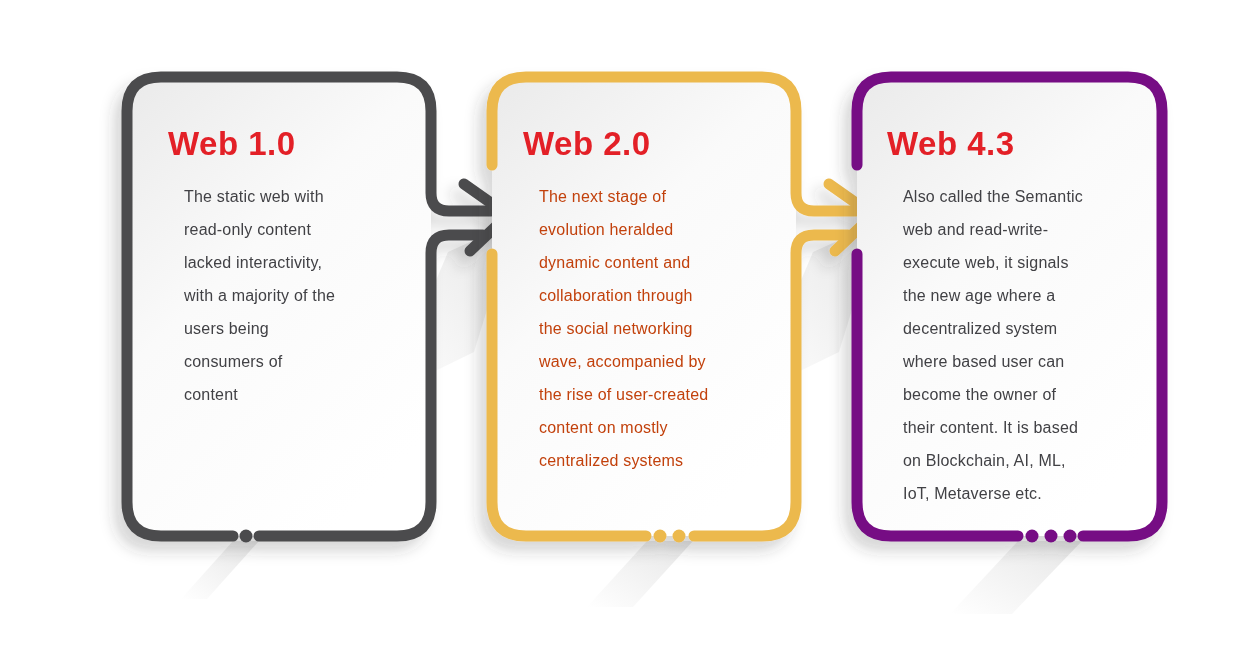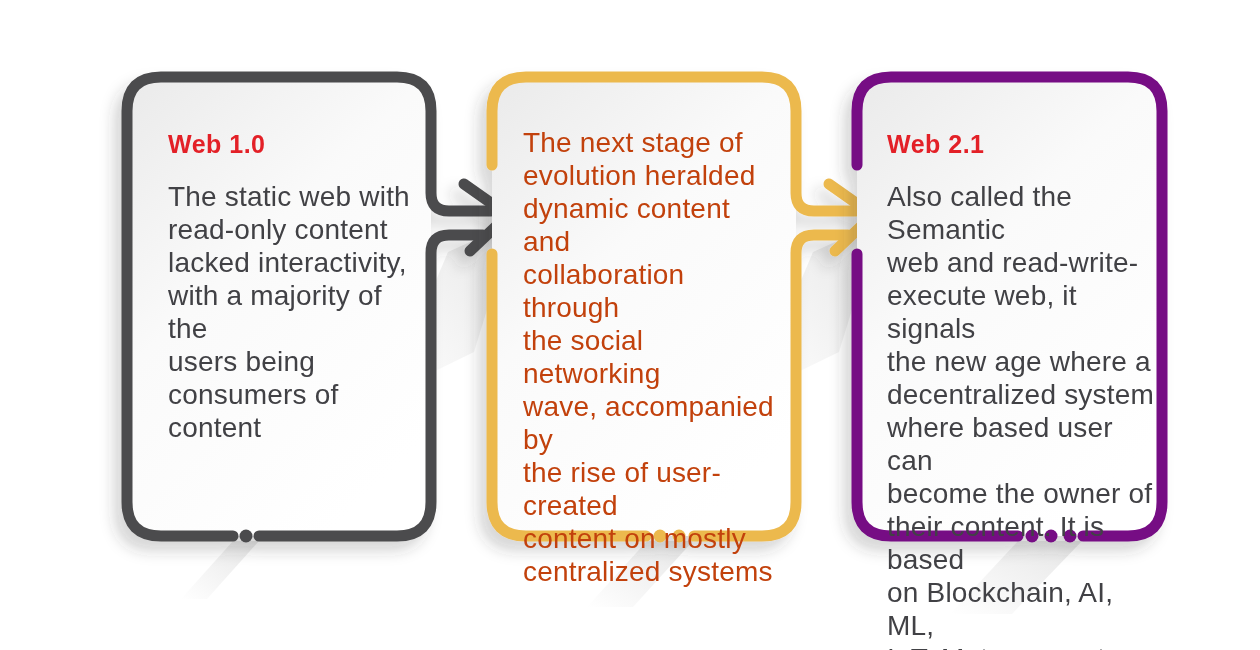--- a/index.html
+++ b/index.html
@@ -24,28 +24,28 @@
   .card-text {
     position: absolute;
     top: 126px;
     z-index: 2;
   }
   .card-text.c1 { left: 168px; width: 252px; }
   .card-text.c2 { left: 523px; width: 262px; }
   .card-text.c3 { left: 887px; width: 268px; }
   .card-title {
     margin: 0 0 18px 0;
-    font-size: 25px;
+    font-size: 33px;
     line-height: 36px;
     font-weight: 700;
     letter-spacing: 0.5px;
   }
   .card-body {
-    margin: 0;
-    font-size: 28px;
+    margin: 16px;
+    font-size: 16px;
     line-height: 33px;
     letter-spacing: 0.2px;
     white-space: pre-line;
   }
 </style>
 </head>
 <body>
 
 <div class="stage" style="background-color: rgb(255, 255, 255);">
 
@@ -104,33 +104,34 @@
     <p class="card-body" style="color: rgb(65, 65, 69);">The static web with
 read-only content
 lacked interactivity,
 with a majority of the
 users being
 consumers of
 content</p>
   </div>
 
   <div class="card-text c2">
+    <h2 class="card-title" style="color: rgb(227, 32, 39);">Web 2.0</h2>
     <p class="card-body" style="color: #c2410c;">The next stage of
 evolution heralded
 dynamic content and
 collaboration through
 the social networking
 wave, accompanied by
 the rise of user-created
 content on mostly
 centralized systems</p>
   </div>
 
   <div class="card-text c3">
-    <h2 class="card-title" style="color: rgb(227, 32, 39);">Web 2.1</h2>
+    <h2 class="card-title" style="color: rgb(227, 32, 39);">Web 4.3</h2>
     <p class="card-body" style="color: rgb(65, 65, 69);">Also called the Semantic
 web and read-write-
 execute web, it signals
 the new age where a
 decentralized system
 where based user can
 become the owner of
 their content. It is based
 on Blockchain, AI, ML,
 IoT, Metaverse etc.</p>

